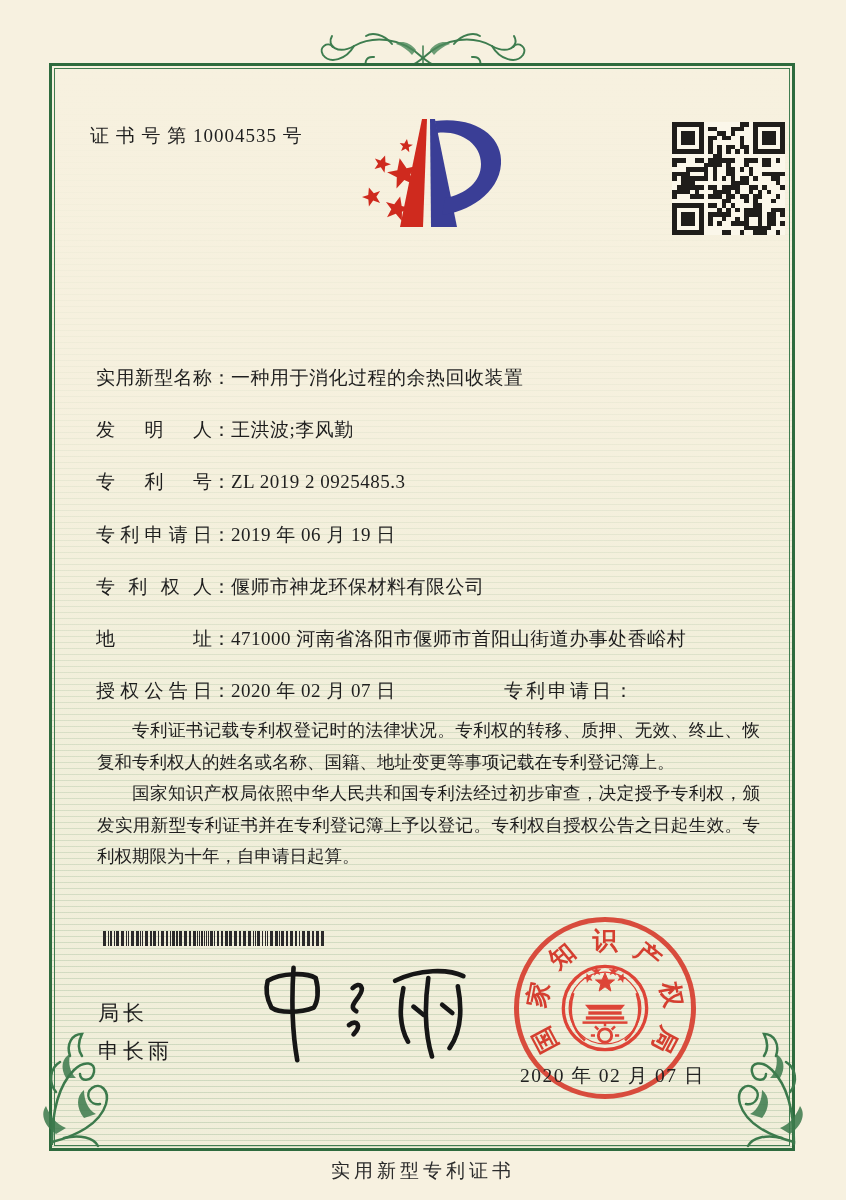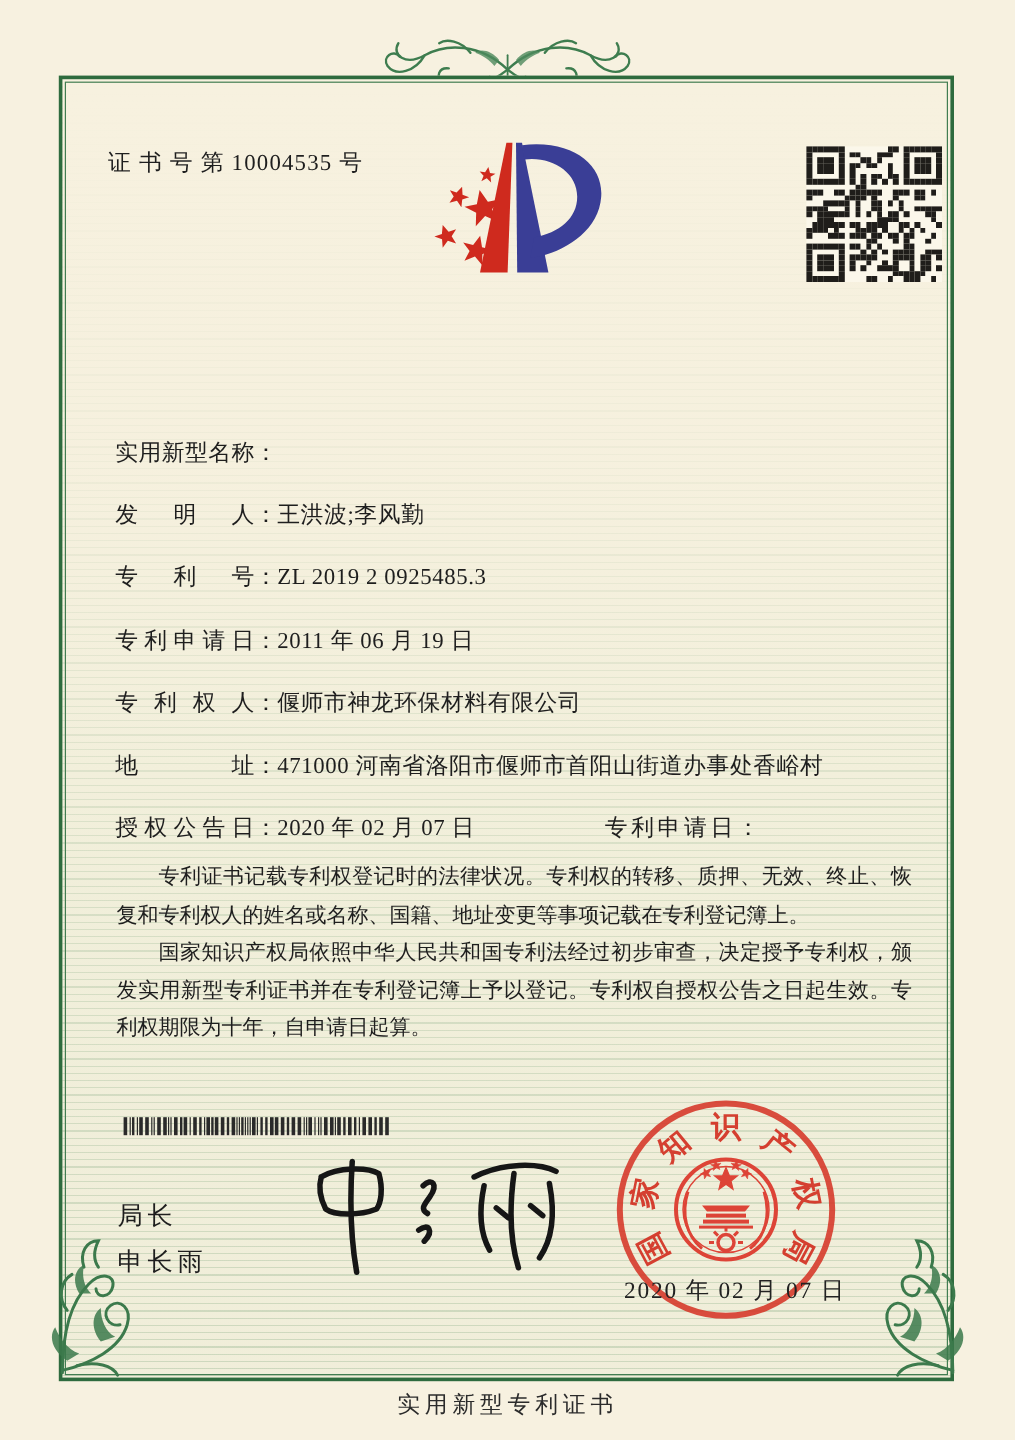--- a/index.html
+++ b/index.html
@@ -752,35 +752,36 @@
         <div style="background: transparent;"></div>
         <div style="background: rgb(31, 29, 26);"></div>
         <div style="background: transparent;"></div>
       </div>
 
 
     <div class="fields">
       <div class="f-row">
         <span class="f-label">实用新型名称</span>
           <span class="f-colon">：</span>
+        <span class="f-value">一种用于消化过程的余热回收装置</span>
       </div>
       <div class="f-row">
         <span class="f-label">发明人</span>
           <span class="f-colon">：</span>
         <span class="f-value">王洪波;李风勤</span>
       </div>
       <div class="f-row">
         <span class="f-label">专利号</span>
           <span class="f-colon">：</span>
         <span class="f-value">ZL 2019 2 0925485.3</span>
       </div>
       <div class="f-row">
         <span class="f-label">专利申请日</span>
           <span class="f-colon">：</span>
-        <span class="f-value">2011 年 06 月 19 日</span>
+        <span class="f-value">2019 年 06 月 19 日</span>
       </div>
       <div class="f-row">
         <span class="f-label">专利权人</span>
           <span class="f-colon">：</span>
         <span class="f-value">偃师市神龙环保材料有限公司</span>
       </div>
       <div class="f-row">
         <span class="f-label">地址</span>
           <span class="f-colon">：</span>
         <span class="f-value">471000 河南省洛阳市偃师市首阳山街道办事处香峪村</span>

